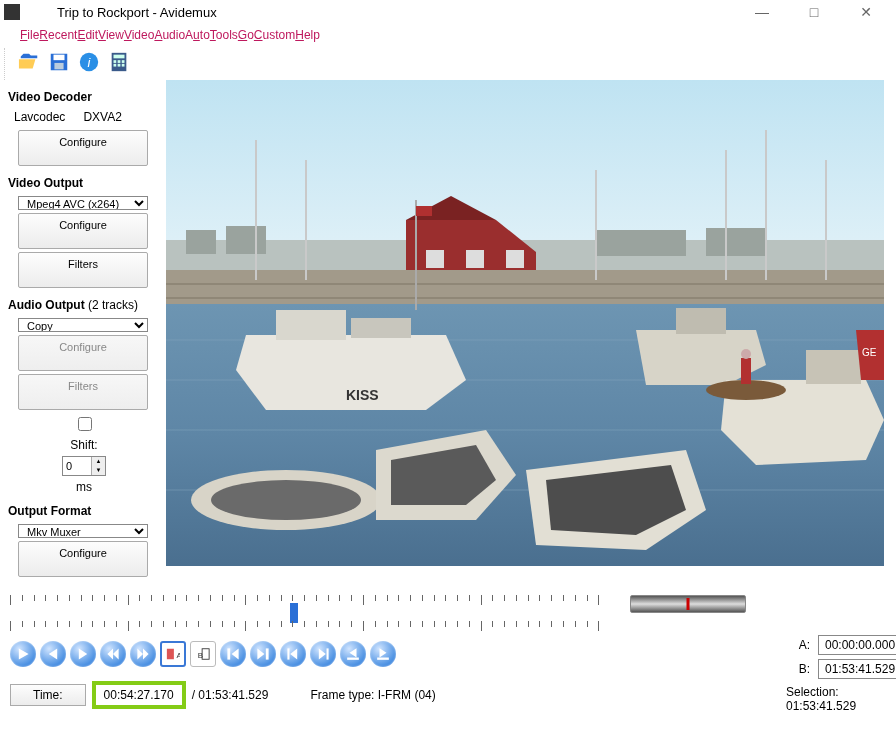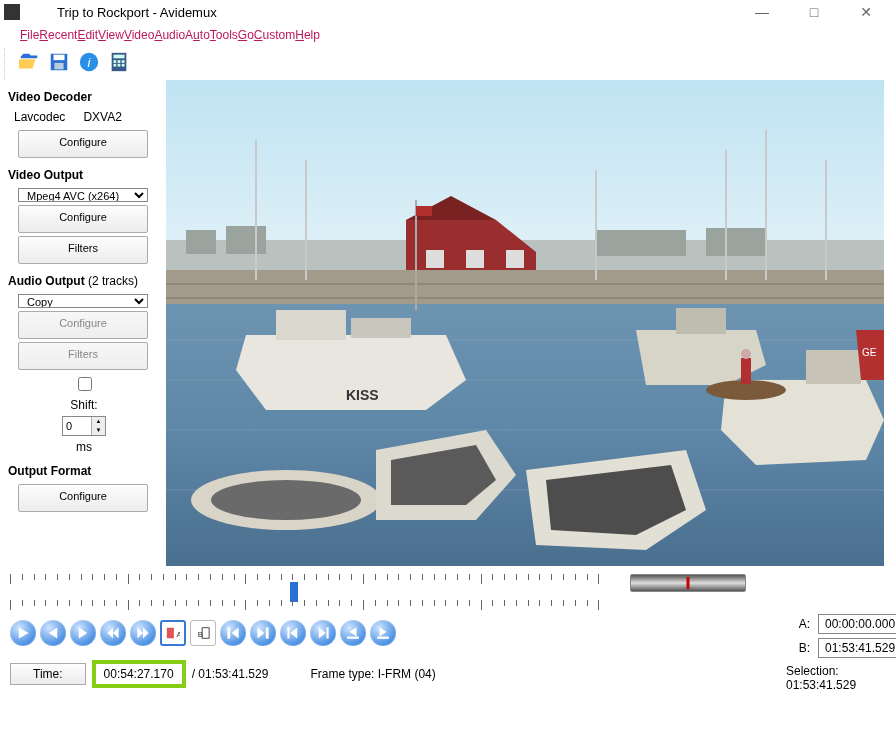--- a/index.html
+++ b/index.html
@@ -17,21 +17,21 @@
 
 .toolbar { display:flex; gap:6px; padding:2px 8px 6px 12px; align-items:center; border-left:1px dotted #ccc; margin-left:4px;}
 .toolbar .tbtn { width:24px; height:24px; display:flex; align-items:center; justify-content:center; }
 .toolbar svg { width:22px; height:22px; }
 
 .main { display:flex; }
 .leftpanel { width:166px; padding:6px 8px 0 8px; }
 .section-title { font-weight:bold; font-size:12px; margin-top:4px; margin-bottom:6px; }
 .section-title .light { font-weight:normal; }
 .row-flex { display:flex; gap:18px; font-size:12px; margin-left:6px; margin-bottom:6px;}
-.btn { display:block; width:130px; height:28px; border:1px solid #aaa; background:linear-gradient(#fdfdfd,#ececec); font-size:11px; cursor:default; margin:3px auto; text-align:center; line-height:22px; border-radius:2px;}
+.btn { display:block; width:130px; height:36px; border:1px solid #aaa; background:linear-gradient(#fdfdfd,#ececec); font-size:11px; cursor:default; margin:3px auto; text-align:center; line-height:22px; border-radius:2px;}
 .btn.disabled { color:#888; background:linear-gradient(#f7f7f7,#eee); }
 select.combo { width:130px; height:14px; border:1px solid #888; background:#fff; font-size:11px; margin:2px auto; display:block; padding-left:4px;}
 .shift-row { display:flex; align-items:center; gap:4px; margin:4px 0 8px 2px;flex-direction:column;}
 .shift-row input[type=checkbox]{ width:14px; height:14px;}
 .shift-row .spin { width:44px; height:20px; border:1px solid #888; display:flex;}
 .shift-row .spin input { border:none; width:28px; text-align:left; padding-left:3px; font-size:11px;}
 .shift-row .spin .arrows { width:14px; display:flex; flex-direction:column; border-left:1px solid #aaa;}
 .shift-row .spin .arrows div { flex:1; font-size:6px; text-align:center; line-height:8px; background:#eee;}
 .leftpanel .grp { margin-bottom:10px; }
 
@@ -170,20 +170,23 @@
               <div>▲</div>
               <div>▼</div>
             </div>
         </div>
         <span>ms</span>
       </div>
     </div>
 
     <div class="grp">
       <div class="section-title">Output Format</div>
+      <select class="combo">
+        <option>Mkv Muxer</option>
+      </select>
       <div class="btn">Configure</div>
     </div>
   </div>
 
   <div class="video-area">
     <div class="video-frame">
       <svg viewBox="0 0 718 486" preserveAspectRatio="none">
 
         <defs>
           <linearGradient id="sky" x1="0" y1="0" x2="0" y2="1">

